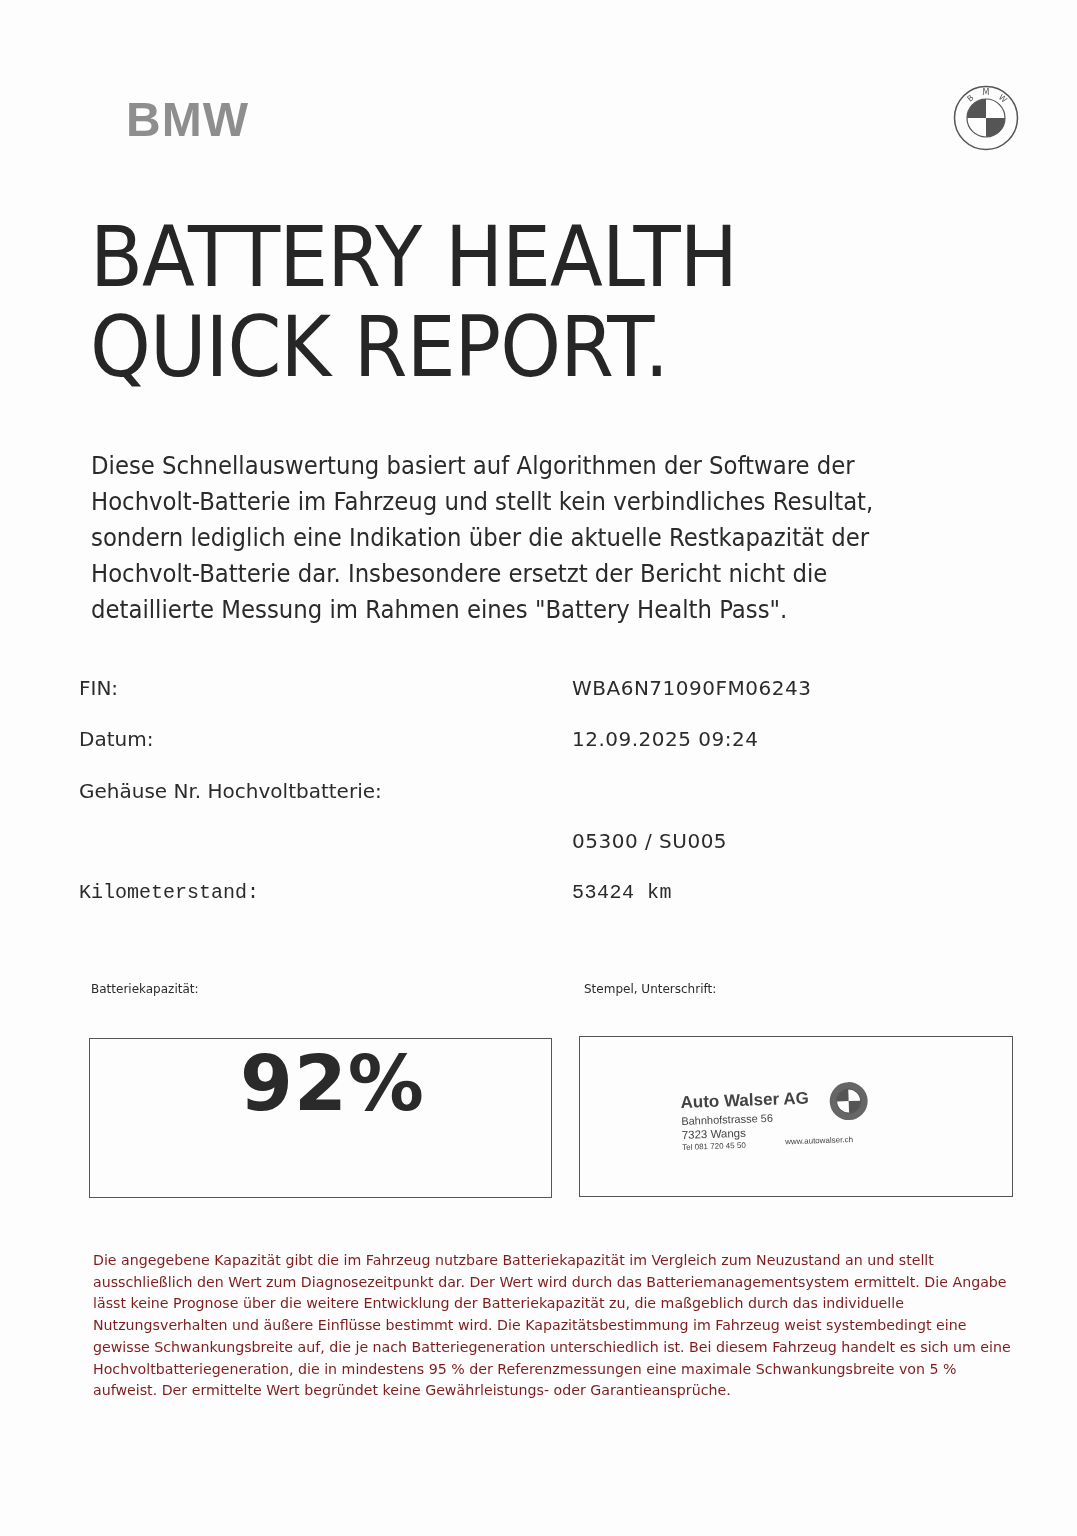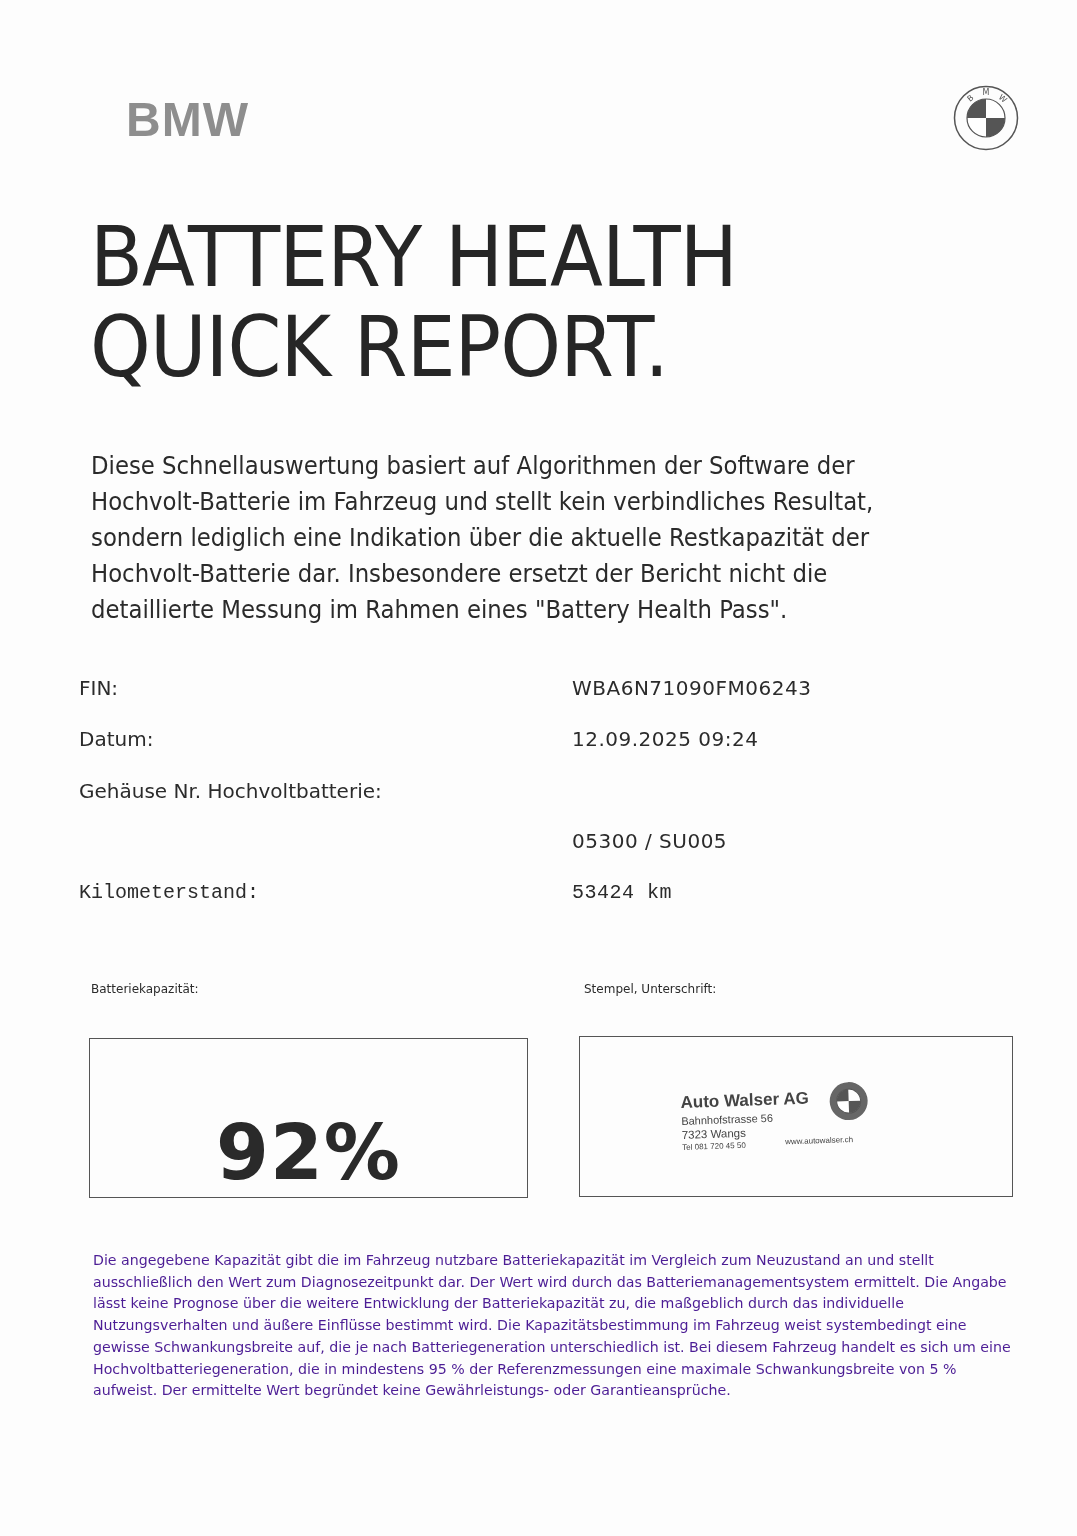--- a/index.html
+++ b/index.html
@@ -44,21 +44,21 @@
     }
     .info-label { position: absolute; left: 0; top: 0; }
     .info-value { position: absolute; left: 493px; top: 0; letter-spacing: 0.5px; }
     .section-label {
       position: absolute; top: 982px; font-size: 12px;
     }
     .capacity-box {
       position: absolute; left: 89px; top: 1038px;
       width: 437px; height: 158px;
       border: 1.5px solid #555;
-      display: flex; align-items: flex-end; justify-content: center;
+      display: flex; align-items: flex-start; justify-content: center; padding-left: 24px;
     }
     .capacity-value {
       font-family: "DejaVu Sans", sans-serif;
       font-weight: bold; font-size: 76px; color: #2a2a2a;
       letter-spacing: 1px;
     }
     .stamp-box {
       position: absolute; left: 579px; top: 1036px;
       width: 432px; height: 159px;
       border: 1.5px solid #555;
@@ -70,21 +70,21 @@
       font-family: "Liberation Sans", sans-serif; color: #444;
     }
     .stamp-company { position: absolute; left: 0; top: 8px; font-size: 17px; font-weight: bold; white-space: nowrap; }
     .stamp-street { position: absolute; left: 0; top: 30px; font-size: 11px; white-space: nowrap; }
     .stamp-city { position: absolute; left: 0; top: 44px; font-size: 11.5px; white-space: nowrap; }
     .stamp-tel { position: absolute; left: 0; top: 58px; font-size: 8px; white-space: nowrap; }
     .stamp-web { position: absolute; left: 103px; top: 56px; font-size: 8px; white-space: nowrap; }
     .stamp-logo { position: absolute; left: 148px; top: 2px; width: 40px; height: 40px; }
     .disclaimer {
       position: absolute; left: 93px; top: 1250px; width: 930px;
-      font-size: 14.2px; line-height: 21.7px; color: #4c1d95;
+      font-size: 14.2px; line-height: 21.7px; color: #7f1d1d;
       margin: 0;
     }
   </style>
 </head>
 <body>
 
 <div class="brand">BMW</div>
 
 <svg class="roundel" viewBox="0 0 66 66">
   <circle cx="33" cy="33" r="31.5" fill="none" stroke="#555" stroke-width="1.5"></circle>

